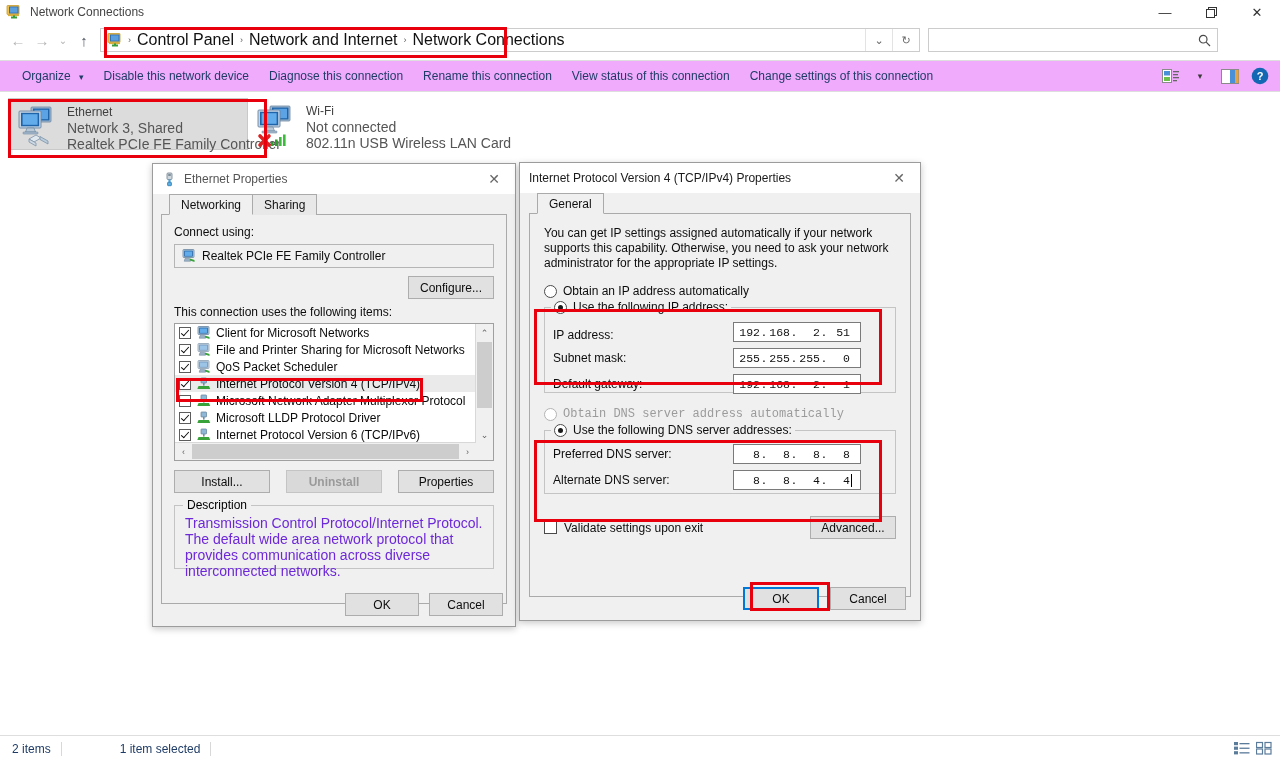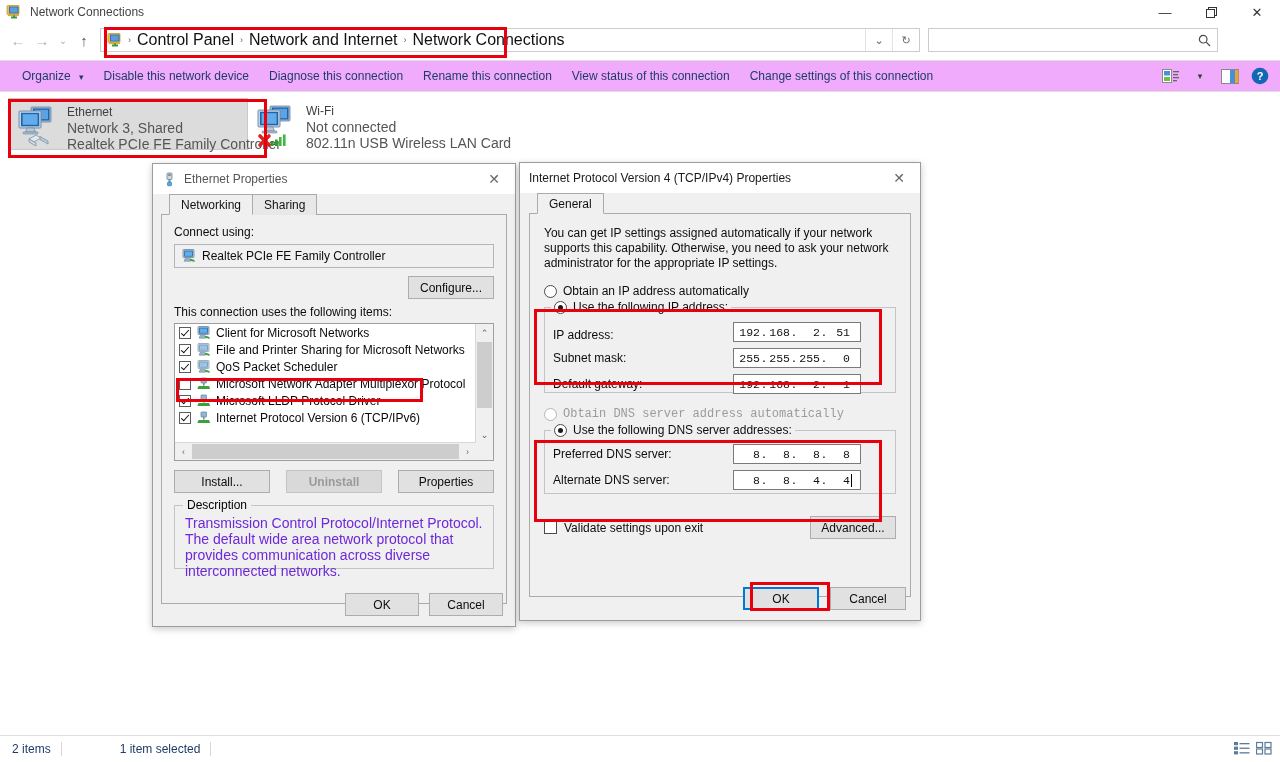--- a/index.html
+++ b/index.html
@@ -777,20 +777,31 @@
                 <rect x="2" y="0.5" width="11" height="8" rx="0.8" fill="#cfdae3" stroke="#8ba0b2" stroke-width="0.8"></rect>
                 <rect x="3.2" y="1.6" width="8.6" height="6" fill="#6d92b8"></rect>
                 <rect x="4" y="2.4" width="7" height="4.5" fill="#9cc4e6"></rect>
                 <path d="M4 9.6 h4.6 l1 2.6 h-6.4z" fill="#9fb4c6" stroke="#6b86a1" stroke-width="0.6"></path>
                 <path d="M9 9.5 l4.5 1.4 v2.2 l-4.5 -1.5z" fill="#3aa23a"></path>
               </svg>
             </div>
             <div>QoS Packet Scheduler</div>
           </div>
 
+          <div class="il-row sel">
+            <div class="cb checked"></div>
+            <div class="il-icon">
+              <svg width="16" height="14" viewBox="0 0 16 14">
+                <rect x="5" y="1" width="5.5" height="5" rx="0.6" fill="#8fb8d8" stroke="#5e8099" stroke-width="0.7"></rect>
+                <rect x="7" y="6" width="1.6" height="2.6" fill="#6d8fa8"></rect>
+                <path d="M2.5 9 h10.5 l1.2 3 h-12.9z" fill="#3aa23a"></path>
+              </svg>
+            </div>
+            <div>Internet Protocol Version 4 (TCP/IPv4)</div>
+          </div>
 
           <div class="il-row">
             <div class="cb"></div>
             <div class="il-icon">
               <svg width="16" height="14" viewBox="0 0 16 14">
                 <rect x="5" y="1" width="5.5" height="5" rx="0.6" fill="#8fb8d8" stroke="#5e8099" stroke-width="0.7"></rect>
                 <rect x="7" y="6" width="1.6" height="2.6" fill="#6d8fa8"></rect>
                 <path d="M2.5 9 h10.5 l1.2 3 h-12.9z" fill="#3aa23a"></path>
               </svg>
             </div>

